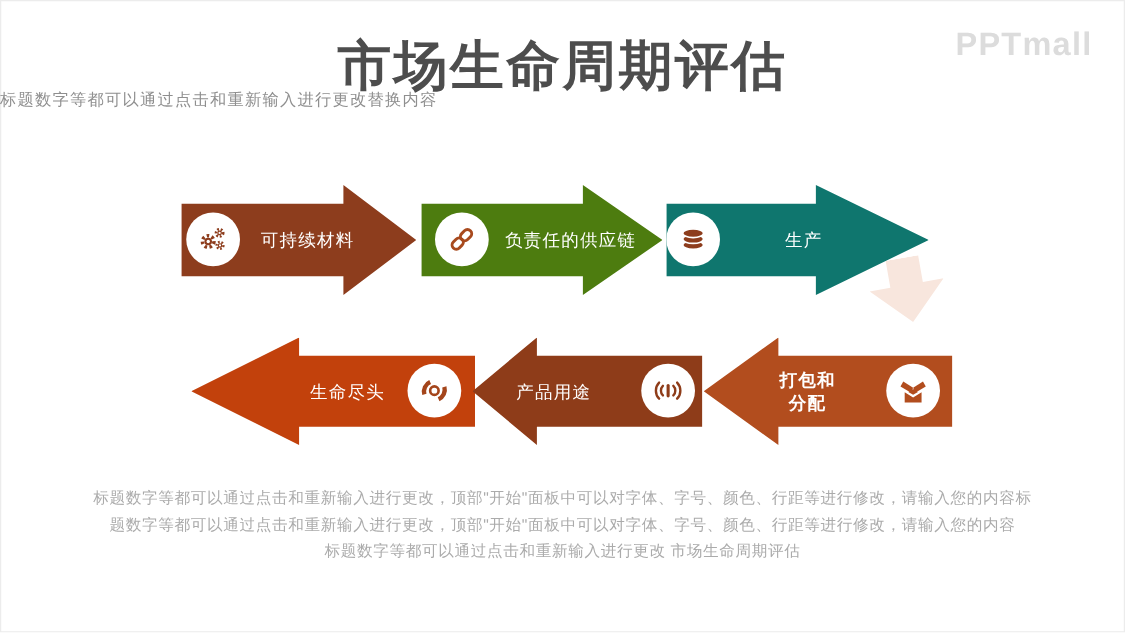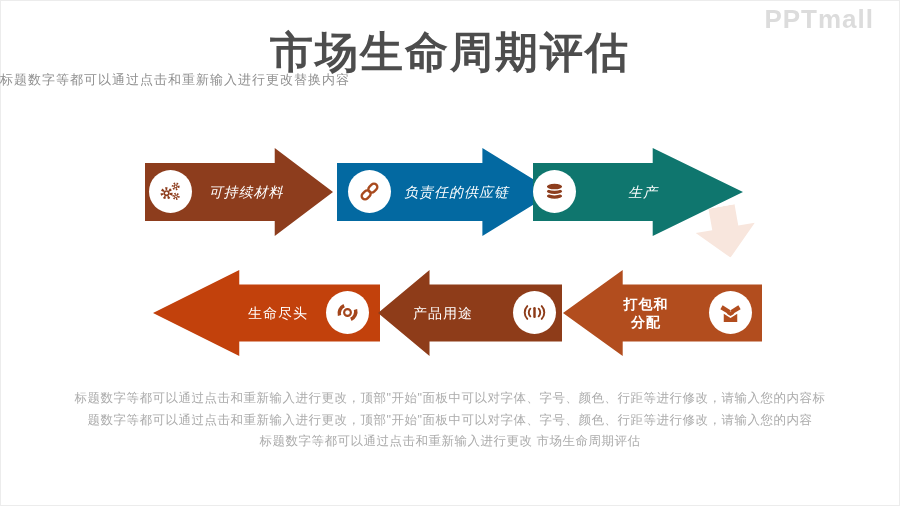--- a/index.html
+++ b/index.html
@@ -10,25 +10,25 @@
   }
   .title{
     position:absolute;top:24px;left:0;width:100%;text-align:center;
     font-size:43px;font-weight:bold;color:#4d4d4d;letter-spacing:2px;
   }
   .subtitle{
     position:absolute;top:71px;left:0;width:100%;
     font-size:13px;color:#8f8f8f;letter-spacing:1px;
   }
   .logo{
-    position:absolute;top:4px;right:26px;
+    position:absolute;top:20px;right:26px;
     font-size:26px;font-weight:bold;color:#dcdcdc;letter-spacing:1px;
   }
   .arrow{position:absolute;}
-  .arrow-right{clip-path:polygon(0 17%,var(--hb) 17%,var(--hb) 0,100% 50%,var(--hb) 100%,var(--hb) 83%,0 83%);font-style:italic;}
+  .arrow-right{clip-path:polygon(0 17%,var(--hb) 17%,var(--hb) 0,100% 50%,var(--hb) 100%,var(--hb) 83%,0 83%);}
   .arrow-left{clip-path:polygon(100% 17%,var(--hb) 17%,var(--hb) 0,0 50%,var(--hb) 100%,var(--hb) 83%,100% 83%);}
   .badge{
     position:absolute;width:43px;height:43px;border-radius:50%;background:#fff;
     display:flex;align-items:center;justify-content:center;
   }
   .badge svg{width:27px;height:27px;display:block;}
   .arrow-label{
     position:absolute;top:0;height:100%;display:flex;align-items:center;justify-content:center;
     color:#ffffff;font-size:14px;letter-spacing:1px;text-align:center;white-space:pre-line;line-height:18px;
   }
@@ -63,21 +63,21 @@
         <circle cx="8.5" cy="13.5" r="1.2" fill="#fff"></circle>
         <circle cx="16.6" cy="7.4" r="1.7" fill="currentColor"></circle>
         <circle cx="16.6" cy="7.4" r="0.8" fill="#fff"></circle>
         <circle cx="16.9" cy="16.3" r="1.6" fill="currentColor"></circle>
         <circle cx="16.9" cy="16.3" r="0.75" fill="#fff"></circle>
       </svg>
     </div>
     <div class="arrow-label" style="left:44px;width:114px;">可持续材料</div>
   </div>
 
-  <div class="arrow arrow-right" style="left: 337px; top: 148px; width: 193px; height: 88px; --hb: 67%; background-color: #0369a1; padding-left: 24px;">
+  <div class="arrow arrow-right" style="left: 337px; top: 148px; width: 193px; height: 88px; --hb: 67%; background-color: #4d7c0f;">
     <div class="badge" style="left: 11px; top: 22px; color: rgb(168, 74, 30);">
       <svg viewBox="0 0 24 24">
         <g transform="rotate(-45 12 12)" fill="none" stroke="currentColor" stroke-width="2.1">
           <rect x="3.4" y="9" width="8.8" height="6" rx="3"></rect>
           <rect x="11.8" y="9" width="8.8" height="6" rx="3"></rect>
         </g>
       </svg>
     </div>
     <div class="arrow-label" style="left:56px;width:127px;">负责任的供应链</div>
   </div>

